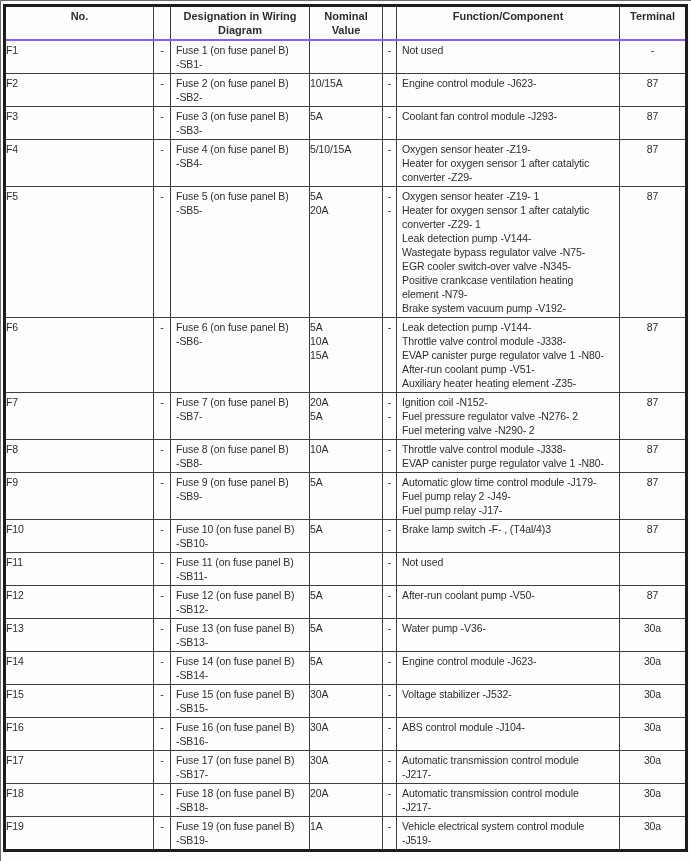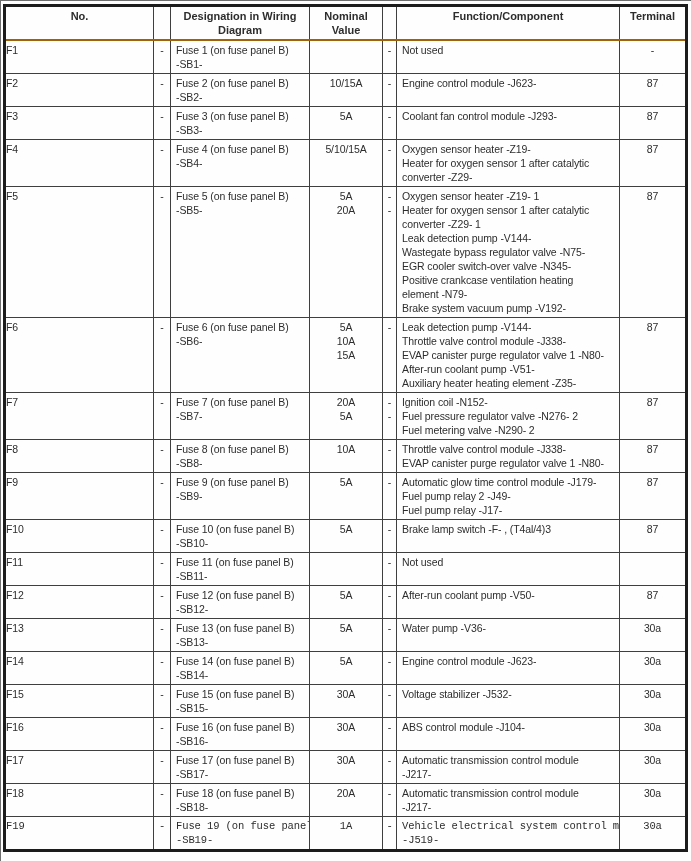--- a/index.html
+++ b/index.html
@@ -37,36 +37,36 @@
     width: 685px;
     box-sizing: border-box;
     border: 3px solid #1c1c1c;
     background: #fefefe;
   }
   .row {
     display: grid;
     grid-template-columns: 148px 17px 139px 73px 14px 223px 1fr;
     border-bottom: 1px solid #3f3f3f;
   }
-  .row:last-child { border-bottom: none; font-family: Liberation Mono, monospace; }
-  .row.header { border-bottom: 2px solid #a16207; }
+  .row:last-child { border-bottom: none; }
+  .row.header { border-bottom: 2px solid #8b5cf6; }
   .cell {
     border-right: 1px solid #3f3f3f;
     padding: 2px 0;
     overflow: hidden;
     font-size: 10.5px;
     line-height: 14px;
     letter-spacing: -0.1px;
   }
   .cell:last-child { border-right: none; }
   .ln { white-space: nowrap; min-height: 14px; }
   .c-no   { }
   .c-d1   { text-align: center; }
   .c-des  { padding-left: 5px; padding-right: 16px; }
-  .c-nom  { text-align: center; }
+  .c-nom  { text-align: left; }
   .c-d2   { text-align: center; }
   .c-fn   { padding-left: 5px; padding-right: 13px; }
   .c-term { text-align: center; }
   .header .cell {
     font-weight: bold;
     font-size: 11px;
     text-align: center;
     padding: 2px 2px;
     letter-spacing: 0;
     white-space: normal;

